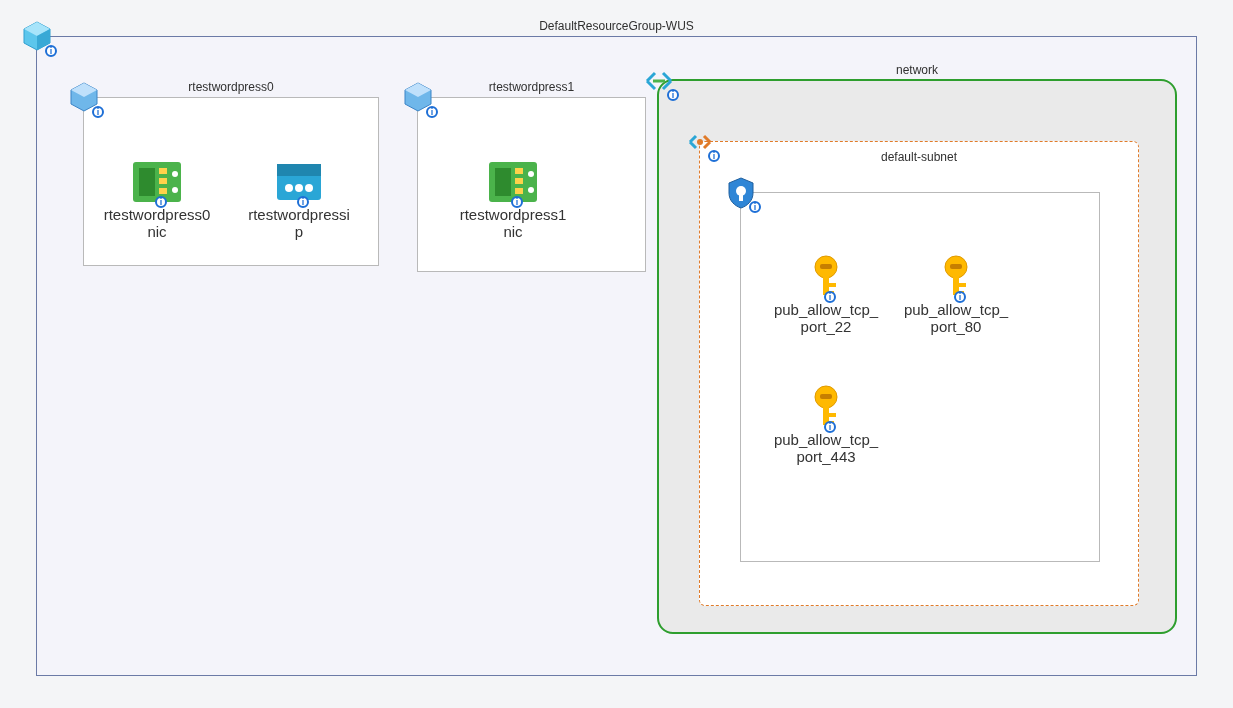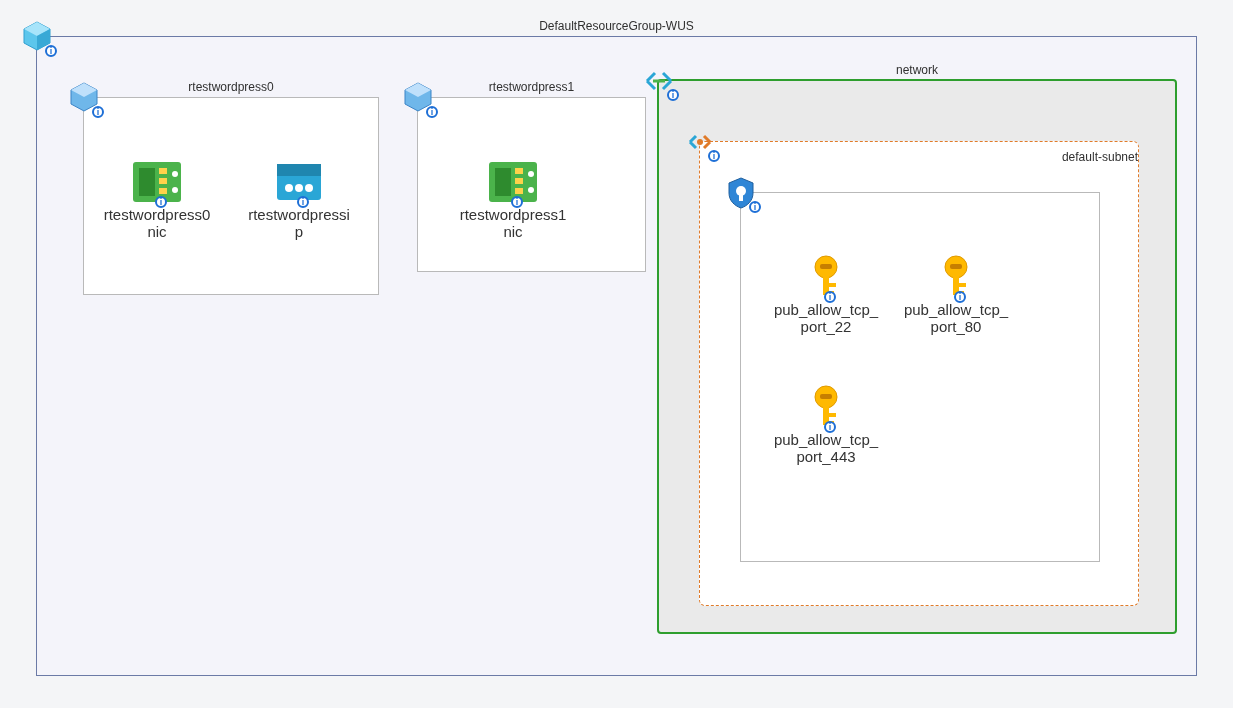--- a/index.html
+++ b/index.html
@@ -1,55 +1,55 @@
 <!DOCTYPE html>
 <html><head>
 <meta charset="utf-8">
 <style>
   html,body{margin:0;padding:0;width:1233px;height:708px;background:#f4f5f7;font-family:Arial,Helvetica,sans-serif;font-size:11px;color:#333;}
   .canvas{position:relative;width:1233px;height:708px;}
   .box{position:absolute;box-sizing:border-box;}
   .title{position:absolute;top:-18px;left:0;right:0;text-align:center;font-size:12px;color:#303030;}
-  .title-in{position:absolute;top:8px;left:0;right:0;text-align:right;font-size:12px;color:#303030;}
+  .title-in{position:absolute;top:8px;left:0;right:0;text-align:center;font-size:12px;color:#303030;}
   .badge-icon{position:absolute;left:-18px;top:-18px;width:36px;height:36px;}
   .info-dot{width:12px;height:12px;border-radius:50%;background:#fff;border:2px solid #1e6fd6;box-sizing:border-box;display:flex;align-items:center;justify-content:center;font-weight:bold;color:#1e6fd6;font-size:9px;line-height:1;}
   .info-abs{position:absolute;}
   .node{position:absolute;width:110px;text-align:center;}
   .node .lbl{font-size:15px;color:#333;word-break:break-word;}
   .icon-slot{width:56px;height:48px;margin:0 auto;display:flex;align-items:center;justify-content:center;position:relative;}
   .node .info-dot{position:absolute;right:18px;bottom:-2px;}
 
   
   .rg{left:36px;top:36px;width:1161px;height:640px;border:1px solid #6b7aa6;background:#f4f4fa;}
 
   
   .inner-white{background:#fff;border:1px solid #b9b9b9;}
 
   
-  .net{border:2px solid #2e9e2e;border-radius:4px;background:#eaeaea;}
+  .net{border:2px solid #2e9e2e;border-radius:16px;background:#eaeaea;}
   .subnet{background:#fff;border:1px dashed #e07b2a;border-radius:6px;}
   .sg{background:#fff;border:1px solid #b9b9b9;}
 </style>
 </head>
 <body>
 
 <div class="canvas">
 
   <div class="box rg">
     <div class="title">DefaultResourceGroup-WUS</div>
     <div class="badge-icon">
       <svg viewBox="0 0 36 36" width="36" height="36">
         <polygon points="18,3 31,10 31,24 18,31 5,24 5,10" fill="#5cc6ec" stroke="#2f9fd0" stroke-width="1"></polygon>
         <polygon points="18,3 31,10 18,17 5,10" fill="#a7e4fa"></polygon>
         <polygon points="18,17 31,10 31,24 18,31" fill="#39a9d6"></polygon>
       </svg>
       <div class="info-dot info-abs" style="right:-2px;bottom:-2px">i</div>
     </div>
 
-    <div class="box inner-white" style="left:46px;top:60px;width:296px;height:198px;">
+    <div class="box inner-white" style="left:46px;top:60px;width:296px;height:169px;">
       <div class="title">rtestwordpress0</div>
       <div class="badge-icon">
         <svg viewBox="0 0 36 36" width="36" height="36">
           <polygon points="18,3 31,10 31,24 18,31 5,24 5,10" fill="#6fb7ea" stroke="#3b84c7" stroke-width="1"></polygon>
           <polygon points="18,3 31,10 18,17 5,10" fill="#bfe0fb"></polygon>
         </svg>
         <div class="info-dot info-abs" style="right:-2px;bottom:-2px">i</div>
       </div>
 
       <div class="node" style="left:18px;top:60px;">

